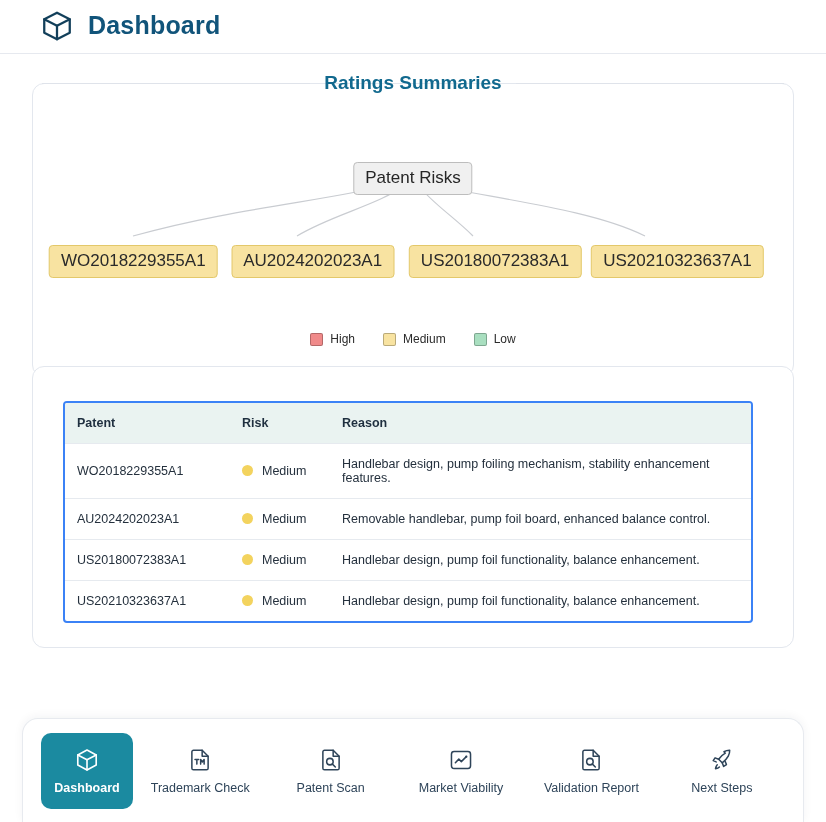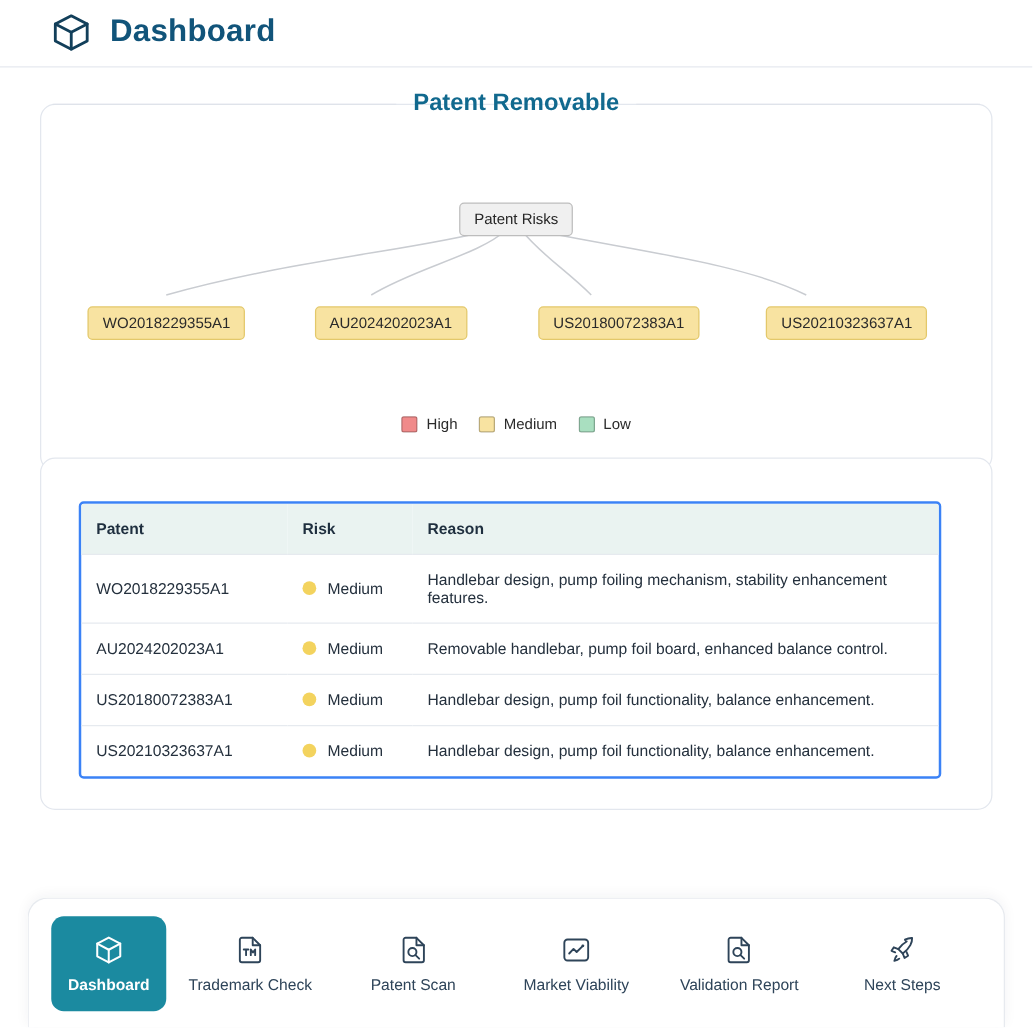--- a/index.html
+++ b/index.html
@@ -72,21 +72,21 @@
   }
   .graph svg.links {
     position: absolute;
     inset: 0;
     width: 100%; height: 100%;
   }
   .node {
     position: absolute;
     transform: translateX(-50%);
     border-radius: 4px;
-    font-size: 12px;
+    font-size: 17px;
     padding: 6px 11px;
     white-space: nowrap;
     text-align: center;
     line-height: 1.1;
   }
   .node.root {
     background: #f0f0f0;
     border: 1px solid #bdbdbd;
     color: #262626;
     top: 58px;
@@ -96,21 +96,21 @@
     border: 1px solid #e3c86a;
     color: #2a2a2a;
     top: 141px;
   }
   .legend {
     position: absolute;
     left: 0; right: 0;
     top: 228px;
     display: flex;
     justify-content: center;
-    gap: 17px;
+    gap: 28px;
     font-size: 12px;
     color: #2b2b2b;
   }
   .legend .item { display: flex; align-items: center; gap: 7px; }
   .legend .swatch {
     width: 13px; height: 13px;
     border-radius: 2px;
     border: 1px solid rgba(0,0,0,0.25);
     display: inline-block;
   }
@@ -204,21 +204,21 @@
         <path d="M3 7.2 12 11.8l9-4.6"></path>
         <path d="M12 11.8v9.6"></path>
       </svg>
     </span>
     <span class="title">Dashboard</span>
   </div>
 
   <div class="section">
     <div class="section-title-row">
       <div class="rule"></div>
-      <div class="section-title">Patent Removable</div>
+      <div class="section-title">Ratings Summaries</div>
       <div class="rule"></div>
     </div>
     <div class="panel">
       <div class="graph">
         <svg class="links" viewBox="0 0 760 272" preserveAspectRatio="none">
           <g stroke="#c9ccd1" stroke-width="1.2" fill="none">
             <path d="M360 80 C 300 96, 200 104, 100 132"></path>
             <path d="M372 80 C 350 100, 300 110, 264 132"></path>
             <path d="M384 80 C 400 100, 420 112, 440 132"></path>
             <path d="M394 80 C 470 96, 560 106, 612 132"></path>

